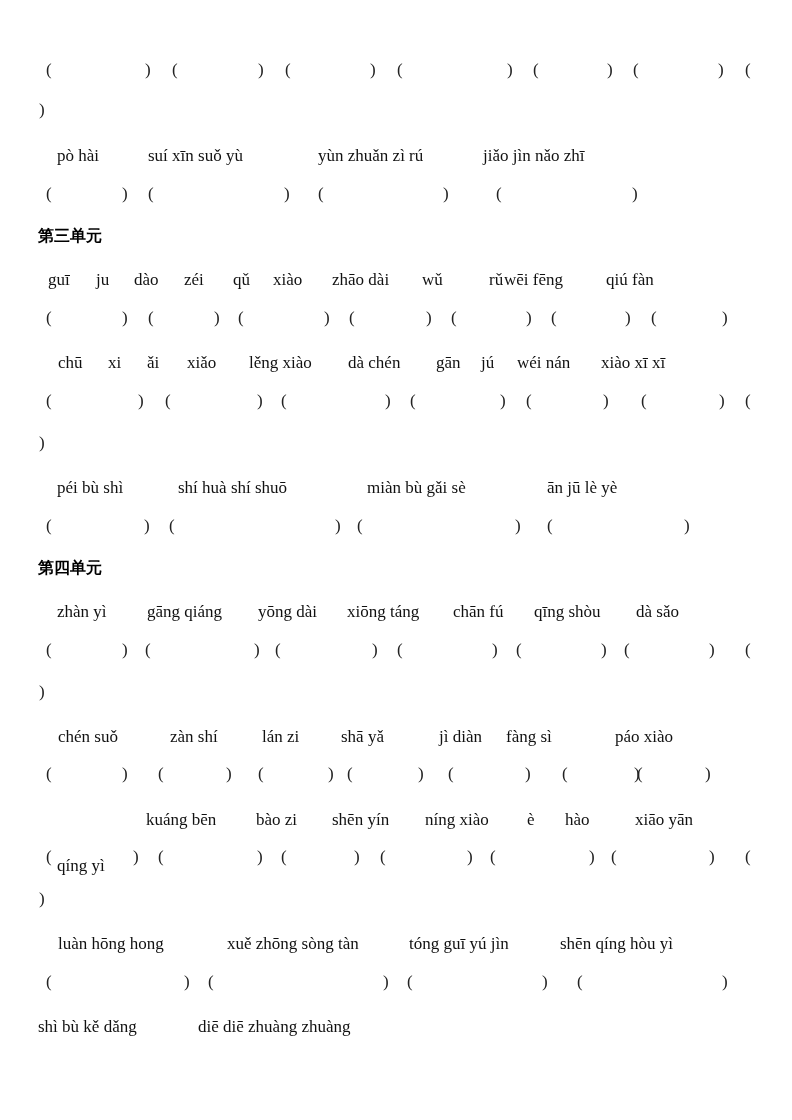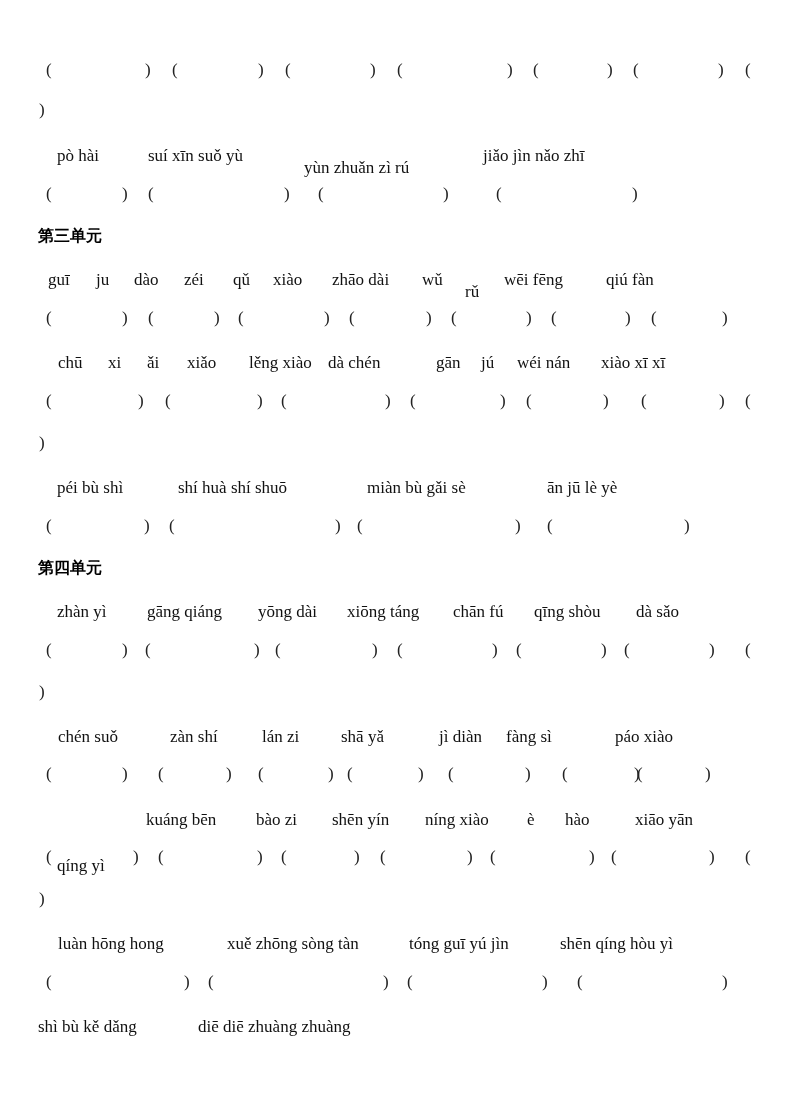--- a/index.html
+++ b/index.html
@@ -28,21 +28,21 @@
       <span class="br" style="left: 633px;">(</span>
       <span class="br" style="left: 718px;">)</span>
       <span class="br" style="left: 745px;">(</span>
     </div>
     <div class="line" style="top: 100px; width: 792px; height: 20px;">
       <span class="br" style="left: 39px;">)</span>
     </div>
     <div class="line" style="top: 146px; width: 792px; height: 20px;">
       <span class="tok" style="left: 57px;">pò  hài</span>
       <span class="tok" style="left: 148px;">suí  xīn suǒ yù</span>
-      <span class="tok" style="left: 304px; margin-top: 12px;">yùn zhuǎn zì rú</span>
+      <span class="tok" style="left: 318px;">yùn zhuǎn zì rú</span>
       <span class="tok" style="left: 483px;">jiǎo jìn nǎo zhī</span>
     </div>
     <div class="line" style="top: 184px; width: 792px; height: 20px;">
       <span class="br" style="left: 46px;">(</span>
       <span class="br" style="left: 122px;">)</span>
       <span class="br" style="left: 148px;">(</span>
       <span class="br" style="left: 284px;">)</span>
       <span class="br" style="left: 318px;">(</span>
       <span class="br" style="left: 443px;">)</span>
       <span class="br" style="left: 496px;">(</span>
@@ -51,21 +51,21 @@
     <div class="heading" style="top: 226px;">第三单元</div>
     <div class="line" style="top: 270px; width: 792px; height: 20px;">
       <span class="tok" style="left: 48px;">guī</span>
       <span class="tok" style="left: 96px;">ju</span>
       <span class="tok" style="left: 134px;">dào</span>
       <span class="tok" style="left: 184px;">zéi</span>
       <span class="tok" style="left: 233px;">qǔ</span>
       <span class="tok" style="left: 273px;">xiào</span>
       <span class="tok" style="left: 332px;">zhāo dài</span>
       <span class="tok" style="left: 422px;">wǔ</span>
-      <span class="tok" style="left: 465px; margin-top: 12px;">rǔ</span>
+      <span class="tok" style="left: 489px;">rǔ</span>
       <span class="tok" style="left: 504px;">wēi fēng</span>
       <span class="tok" style="left: 606px;">qiú fàn</span>
     </div>
     <div class="line" style="top: 308px; width: 792px; height: 20px;">
       <span class="br" style="left: 46px;">(</span>
       <span class="br" style="left: 122px;">)</span>
       <span class="br" style="left: 148px;">(</span>
       <span class="br" style="left: 214px;">)</span>
       <span class="br" style="left: 238px;">(</span>
       <span class="br" style="left: 324px;">)</span>
@@ -77,21 +77,21 @@
       <span class="br" style="left: 625px;">)</span>
       <span class="br" style="left: 651px;">(</span>
       <span class="br" style="left: 722px;">)</span>
     </div>
     <div class="line" style="top: 353px; width: 792px; height: 20px;">
       <span class="tok" style="left: 58px;">chū</span>
       <span class="tok" style="left: 108px;">xi</span>
       <span class="tok" style="left: 147px;">ǎi</span>
       <span class="tok" style="left: 187px;">xiǎo</span>
       <span class="tok" style="left: 249px;">lěng xiào</span>
-      <span class="tok" style="left: 328px; text-align: center;">dà chén</span>
+      <span class="tok" style="left: 348px; text-align: center;">dà chén</span>
       <span class="tok" style="left: 436px;">gān</span>
       <span class="tok" style="left: 481px;">jú</span>
       <span class="tok" style="left: 517px;">wéi nán</span>
       <span class="tok" style="left: 601px;">xiào xī  xī</span>
     </div>
     <div class="line" style="top: 391px; width: 792px; height: 20px;">
       <span class="br" style="left: 46px;">(</span>
       <span class="br" style="left: 138px;">)</span>
       <span class="br" style="left: 165px;">(</span>
       <span class="br" style="left: 257px;">)</span>

